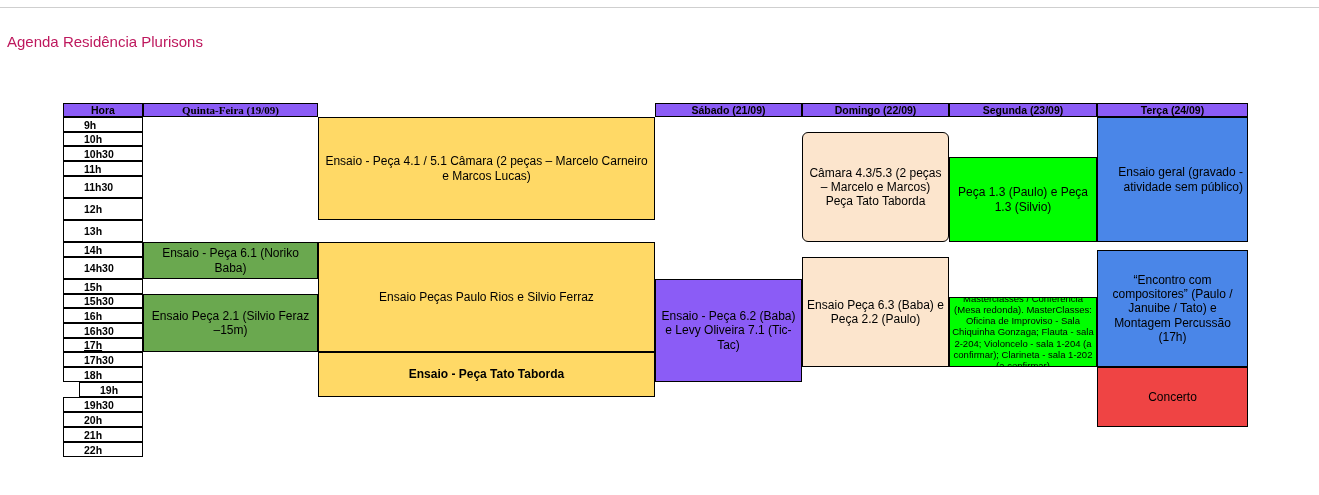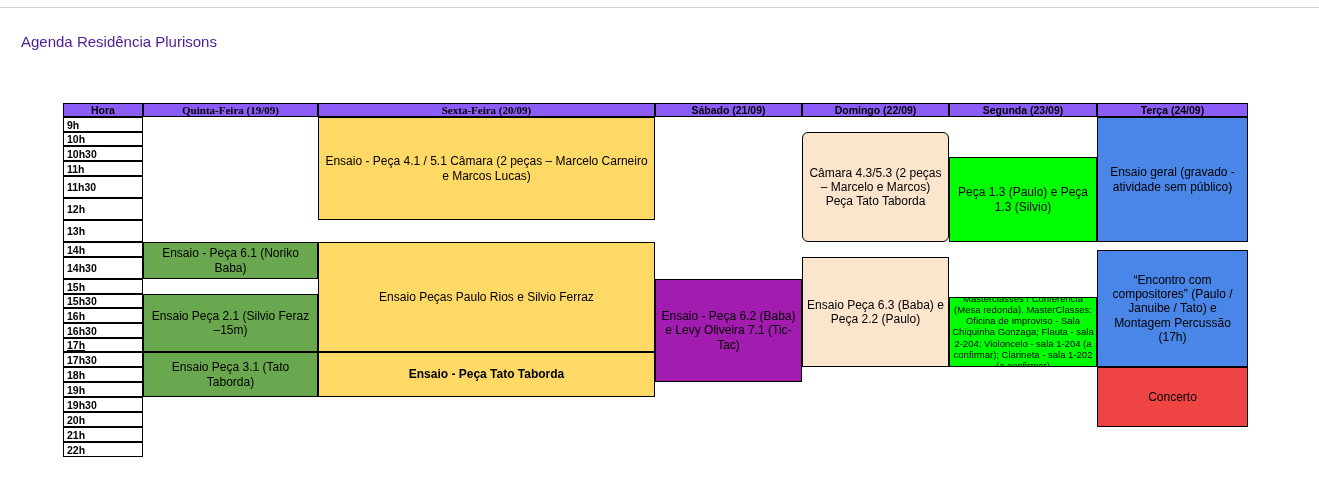--- a/index.html
+++ b/index.html
@@ -1,63 +1,62 @@
 <!DOCTYPE html>
 <html><head>
 <meta charset="utf-8">
 <style>
   html,body{margin:0;padding:0;background:#fff;}
   body{
     width:1319px;height:495px;position:relative;overflow:hidden;
     font-family:"Liberation Sans", sans-serif;color:#000;
   }
   .topline{position:absolute;top:7px;left:0;width:1319px;height:1px;background:#cfcfcf;}
-  .title{position:absolute;left:21px;top:33px;font-size:15px;color:#4c1d95;}
+  .title{position:absolute;left:7px;top:33px;font-size:15px;color:#be185d;}
   .sched{
     position:absolute;left:63px;top:103px;
     display:grid;
     grid-template-columns:80px 175px 337px 147px 147px 148px 151px;
     grid-template-rows:14px 15px 14px 15px 15px 22px 22px 22px 15px 22px 15px 14px 15px 15px 14px 15px 15px 15px 15px 15px 15px 15px;
   }
   .cell{
     border:1px solid #000;
     display:flex;align-items:center;justify-content:center;
     box-sizing:border-box;overflow:hidden;
   }
   .hdr{background:#8b5cf6;font-weight:bold;font-size:10.5px;grid-row:1;}
   .hdr.serif{font-family:"Liberation Serif", serif;font-size:11px;}
   .hour{
     grid-column:1;background:#fff;font-weight:bold;font-size:10.5px;
-    justify-content:flex-start;padding-left:3px;text-align:center;
+    justify-content:flex-start;padding-left:20px;text-align:center;
   }
   .ev{
     font-size:12px;line-height:1.18;text-align:center;padding:1px 4px;
   }
   .ev.bold{font-weight:bold;}
   .ev.small{font-size:9.5px;padding:1px 2px;}
   .c-green{background:#6AA84F;}
   .c-yellow{background:#FFD966;}
-  .c-orange{background:#a21caf;}
+  .c-orange{background:#8b5cf6;}
   .c-peach{background:#FCE5CD;}
   .c-bgreen{background:#00FF00;margin-top:40px;}
   .c-blue{background:#4A86E8;}
   .c-cyan{background:#ef4444;}
 </style>
 </head>
 <body>
 
 <div class="topline"></div>
 
 <div class="title">Agenda Residência Plurisons</div>
 
 <div class="sched">
 
   <div class="cell hdr" style="grid-column:1;">Hora</div>
   <div class="cell hdr serif" style="grid-column:2;">Quinta-Feira (19/09)</div>
-  <div class="cell hdr serif" style="grid-column:3;">Sexta-Feira (20/09)</div>
   <div class="cell hdr" style="grid-column:4;">Sábado (21/09)</div>
   <div class="cell hdr" style="grid-column:5;">Domingo (22/09)</div>
   <div class="cell hdr" style="grid-column:6;">Segunda (23/09)</div>
   <div class="cell hdr" style="grid-column:7;">Terça (24/09)</div>
 
   <div class="cell hour" style="grid-row:2;">9h</div>
   <div class="cell hour" style="grid-row:3;">10h</div>
   <div class="cell hour" style="grid-row:4;">10h30</div>
   <div class="cell hour" style="grid-row:5;">11h</div>
   <div class="cell hour" style="grid-row:6;">11h30</div>
@@ -65,39 +64,38 @@
   <div class="cell hour" style="grid-row:8;">13h</div>
   <div class="cell hour" style="grid-row:9;">14h</div>
   <div class="cell hour" style="grid-row:10;">14h30</div>
   <div class="cell hour" style="grid-row:11;">15h</div>
   <div class="cell hour" style="grid-row:12;">15h30</div>
   <div class="cell hour" style="grid-row:13;">16h</div>
   <div class="cell hour" style="grid-row:14;">16h30</div>
   <div class="cell hour" style="grid-row:15;text-decoration:underline;">17h</div>
   <div class="cell hour" style="grid-row:16;">17h30</div>
   <div class="cell hour" style="grid-row:17;">18h</div>
-  <div class="cell hour" style="grid-row:18;">19h</div>
+  <div class="cell hour" style="grid-row:18;margin-left:16px;">19h</div>
   <div class="cell hour" style="grid-row:19;">19h30</div>
   <div class="cell hour" style="grid-row:20;">20h</div>
   <div class="cell hour" style="grid-row:21;">21h</div>
   <div class="cell hour" style="grid-row:22;">22h</div>
 
   <div class="cell ev c-green" style="grid-column:2;grid-row:9/11;">Ensaio - Peça 6.1 (Noriko Baba)</div>
   <div class="cell ev c-green" style="grid-column:2;grid-row:12/16;">Ensaio Peça 2.1 (Silvio Feraz –15m)</div>
-  <div class="cell ev c-green" style="grid-column:2;grid-row:16/19;">Ensaio Peça 3.1 (Tato Taborda)</div>
 
   <div class="cell ev c-yellow" style="grid-column:3;grid-row:2/8;">Ensaio - Peça 4.1 / 5.1 Câmara (2 peças – Marcelo Carneiro e Marcos Lucas)</div>
   <div class="cell ev c-yellow bold" style="grid-column:3;grid-row:16/19;">Ensaio - Peça Tato Taborda</div>
   <div class="cell ev c-yellow" style="grid-column:3;grid-row:9/16;">Ensaio Peças Paulo Rios e Silvio Ferraz</div>
 
   <div class="cell ev c-orange" style="grid-column:4;grid-row:11/18;">Ensaio - Peça 6.2 (Baba) e Levy Oliveira 7.1 (Tic-Tac)</div>
 
   <div class="cell ev c-peach" style="grid-column:5;grid-row:3/9;border-radius:6px;">Câmara 4.3/5.3 (2 peças – Marcelo e Marcos) Peça Tato Taborda</div>
   <div class="cell ev c-peach" style="grid-column:5;grid-row:10/17;">Ensaio Peça 6.3 (Baba) e Peça 2.2 (Paulo)</div>
 
   <div class="cell ev c-bgreen" style="grid-column:6;grid-row:2/9;">Peça 1.3 (Paulo) e Peça 1.3 (Silvio)</div>
   <div class="cell ev c-bgreen small" style="grid-column:6;grid-row:10/17;">Masterclasses / Conferência (Mesa redonda). MasterClasses: Oficina de Improviso - Sala Chiquinha Gonzaga; Flauta - sala 2-204; Violoncelo - sala 1-204 (a confirmar); Clarineta - sala 1-202 (a confirmar)</div>
 
-  <div class="cell ev c-blue" style="grid-column:7;grid-row:2/9;">Ensaio geral (gravado - atividade sem público)</div>
+  <div class="cell ev c-blue" style="grid-column:7;grid-row:2/9;text-align:right;">Ensaio geral (gravado - atividade sem público)</div>
   <div class="cell ev c-blue" style="grid-column:7;grid-row:9/17;margin-top:8px;">“Encontro com compositores” (Paulo / Januibe / Tato) e Montagem Percussão (17h)</div>
   <div class="cell ev c-cyan" style="grid-column:7;grid-row:17/21;">Concerto</div>
 
 </div>
 
 </body></html>

